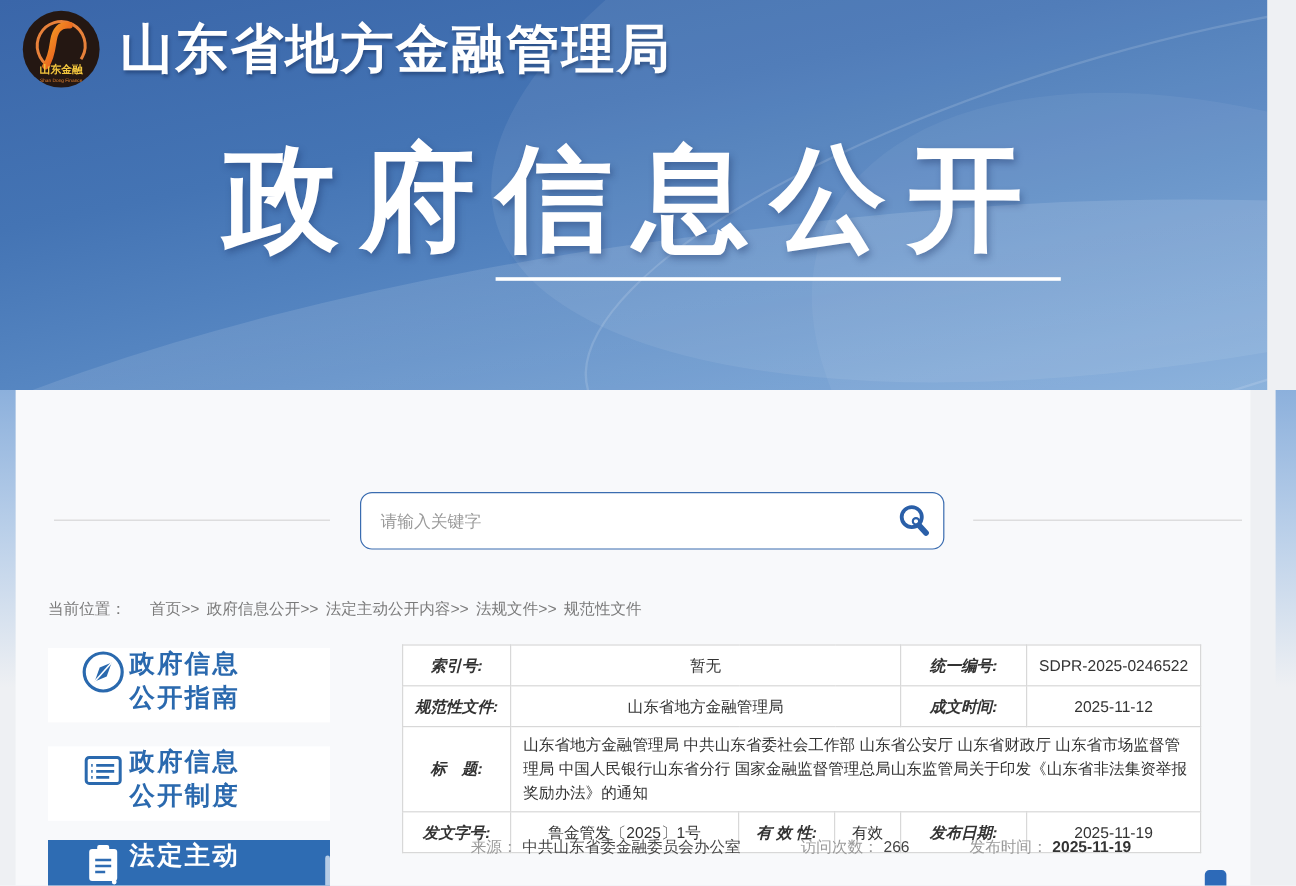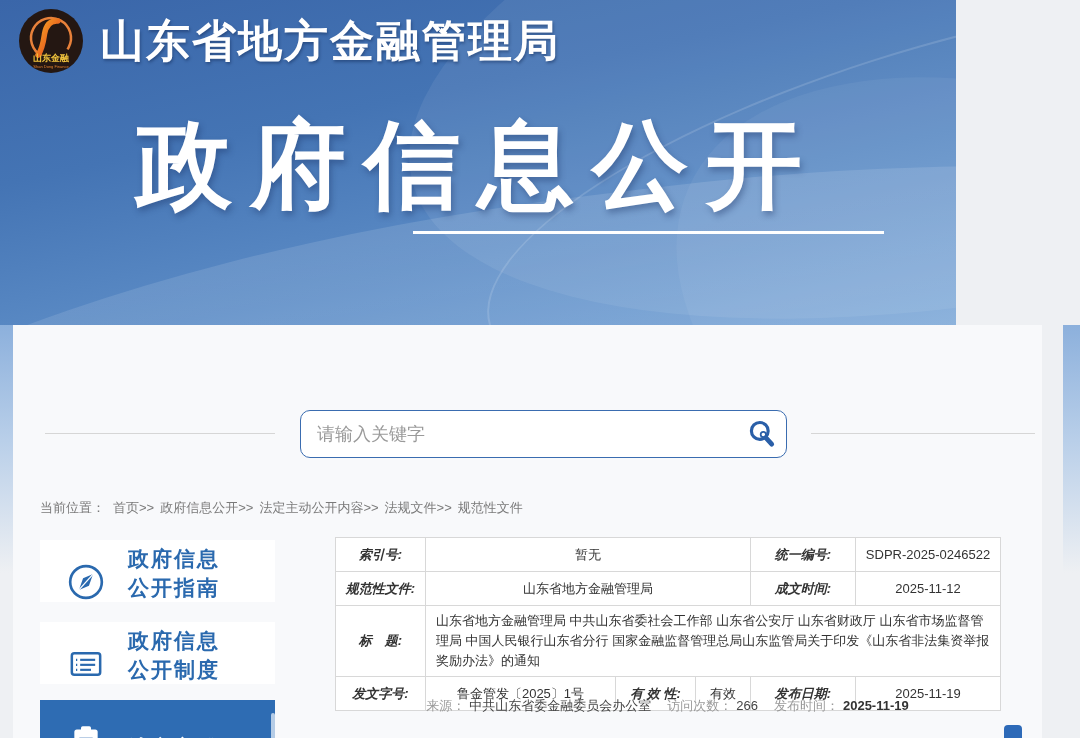--- a/index.html
+++ b/index.html
@@ -5,21 +5,21 @@
   * { box-sizing: border-box; margin: 0; padding: 0; }
   html,body { width:1080px; height:738px; overflow:hidden; }
   body {
     position:relative;
     font-family:"Liberation Sans","DejaVu Sans",sans-serif;
     background:#eef0f3;
   }
 
   
   .banner{
-    position:absolute; top:0; left:0; width:956px; height:325px;
+    position:absolute; top:0; left:0; width:1056px; height:325px;
     background:linear-gradient(168deg,#3a66a9 0%,#4474b4 35%,#5c8cc6 68%,#7ba7d8 100%);
     overflow:hidden;
   }
   .wave{ position:absolute; pointer-events:none; }
   .wave-a{ top:-270px; left:390px; width:1500px; height:540px; border-radius:50%;
            background:rgba(255,255,255,.07); transform:rotate(-14deg); }
   .wave-b{ top:190px; left:-320px; width:1950px; height:620px; border-radius:48%;
            background:linear-gradient(rgba(255,255,255,.12),rgba(255,255,255,0)); transform:rotate(-7deg); }
   .wave-c{ top:40px; left:470px; width:980px; height:300px; border:2px solid rgba(255,255,255,.14);
            border-radius:50%; transform:rotate(-16deg); }
@@ -51,58 +51,58 @@
   .search-line{ position:absolute; top:108px; height:1px; background:#d6d6d6; }
   .search-line.left{ left:32px; width:230px; }
   .search-line.right{ left:798px; width:224px; }
   .search-box{
     position:absolute; left:287px; top:85px; width:487px; height:48px;
     background:#fff; border:1px solid #3a6cb0; border-radius:10px;
     display:flex; align-items:center; overflow:hidden;
   }
   .search-box input{
     flex:1; border:none; outline:none; background:transparent;
-    padding:0 16px; font-size:18px; color:#333;
+    padding:0 16px; font-size:14px; color:#333;
     font-family:"Liberation Sans","DejaVu Sans",sans-serif;
   }
   .search-box input::placeholder{ color:#9a9a9a; }
   .search-btn{ width:48px; height:46px; display:flex; align-items:center; justify-content:center; cursor:pointer; }
 
   
   .breadcrumb{ position:absolute; left:27px; top:174px; font-size:13px; color:#7a7a7a; white-space:nowrap; }
   .breadcrumb .bc{ color:#7a7a7a; text-decoration:none; cursor:pointer;margin-top:40px; }
   .breadcrumb .sep{ margin-right:6px; }
-  .breadcrumb .lab{ margin-right:8px; }
+  .breadcrumb .lab{ margin-right:20px; }
 
   
   .sidebar{ position:absolute; left:27px; top:215px; width:235px; }
   .side-item{
-    height:62px; background:#fff; display:flex; align-items:flex-end;
-    padding-left:26px; gap:22px; color:#2a69ae; cursor:pointer;
+    height:62px; background:#fff; display:flex; align-items:flex-start;
+    padding-left:26px; gap:2px; color:#2a69ae; cursor:pointer;
   }
   .side-item:nth-child(2){ margin-top:20px; }
   .side-item:nth-child(3){ margin-top:16px; }
   .side-item .txt{ font-size:21px; font-weight:bold; line-height:1.35; letter-spacing:2px; }
   .side-item.active{ background:#2e6cb3; color:#fff; }
   .side-icon{ width:40px; height:40px; flex:0 0 40px; }
   .side-scroll{ position:absolute; left:231px; top:173px; width:4px; height:60px; background:#b5cce6; border-radius:2px; }
 
   
   .doc-table{
     position:absolute; left:322px; top:212px; width:665px;
     border-collapse:collapse; background:#fff; font-size:13px; color:#333; table-layout:fixed;
   }
   .doc-table td{ border:1px solid #d8d8d8; text-align:center; padding:2px 6px; overflow:hidden; }
   .doc-table td.lbl{ font-weight:bold; white-space:nowrap;font-style:italic; }
   .doc-table .title-cell{ text-align:left; padding:5px 10px; line-height:1.55; }
 
   
   .meta{
     position:absolute; left:322px; top:372px; width:665px;
-    display:flex; justify-content:center; align-items:center; gap:16px;
+    display:flex; justify-content:center; align-items:center; gap:50px;
     font-size:13px; white-space:nowrap;text-align:center;
   }
   .meta .lab{ color:#9a9a9a; }
   .meta .val{ color:#444; margin-left:4px; }
   .meta .val.strong{ color:#333; font-weight:bold; }
 
   .back-top{ position:absolute; left:991px; top:400px; width:18px; height:30px;
     background:#2d6ab8; border-radius:4px; cursor:pointer; }
 </style>
 </head>

